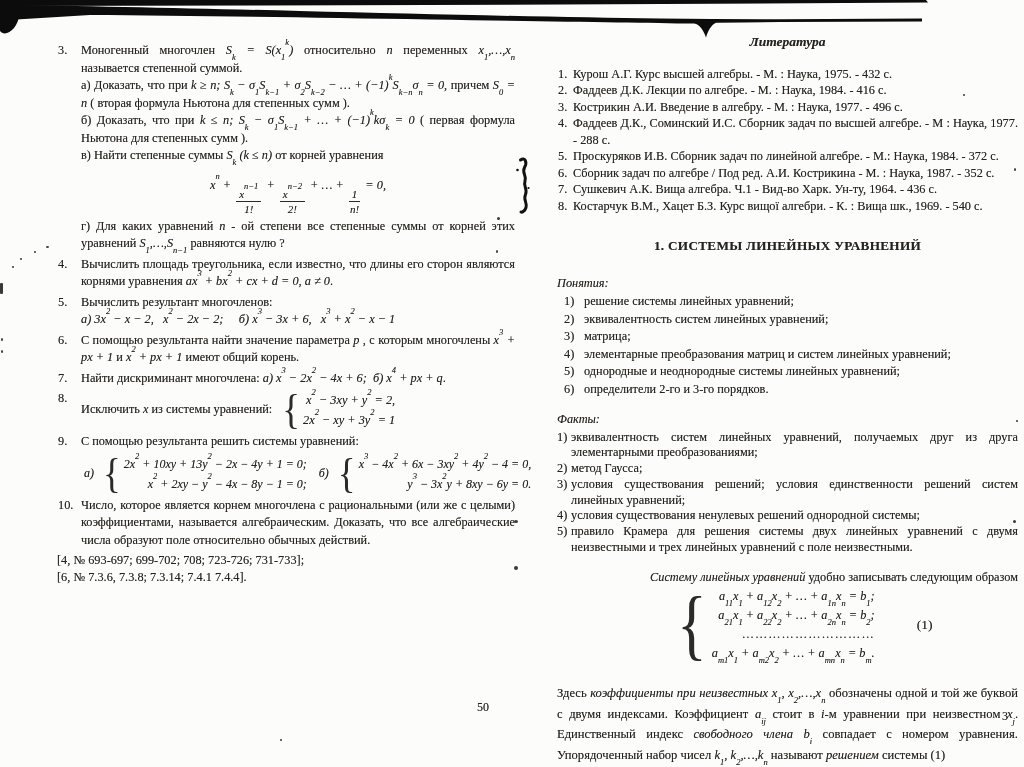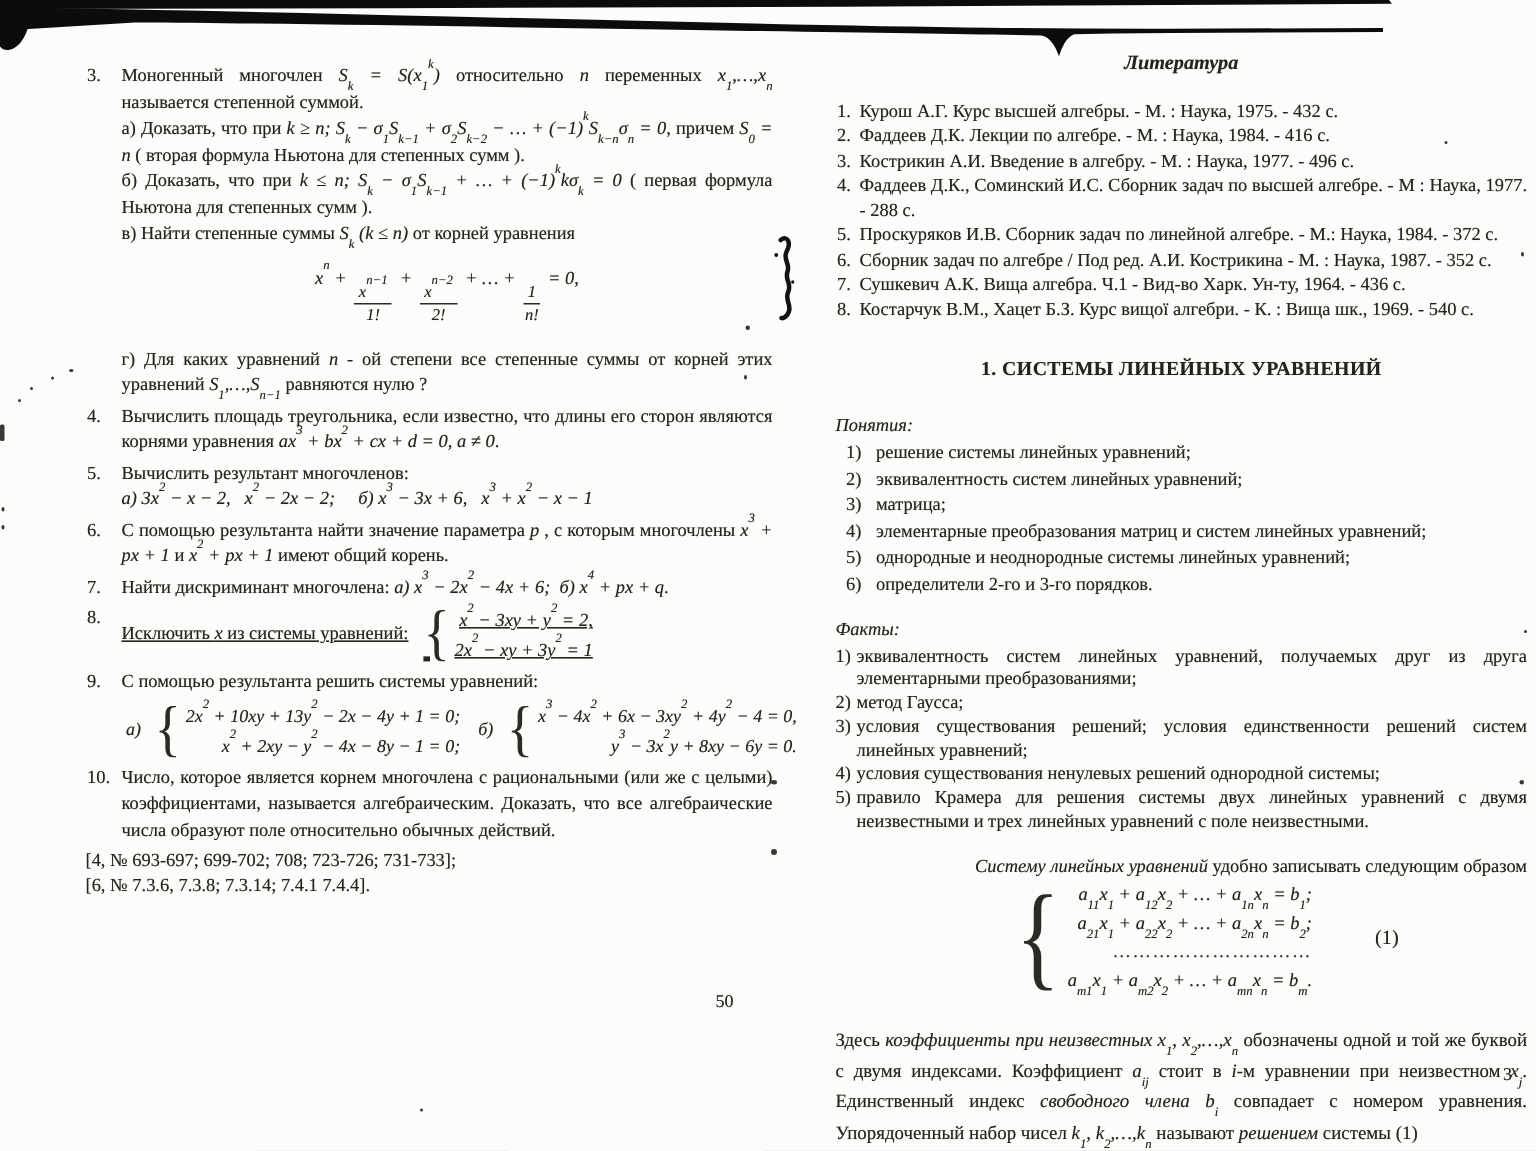--- a/index.html
+++ b/index.html
@@ -13,31 +13,31 @@
   .artifact { position:absolute; left:0; top:0; pointer-events:none; }
 
   
   .lp { position:absolute; left:57px; top:42px; width:458px; font-size:12.3px; line-height:17.5px; text-align:justify; }
   .prob { position:relative; padding-left:24px; margin-bottom:3px; }
   .pnum { position:absolute; left:1px; top:0; }
   .eq { text-align:center; margin:5px 0 3px; line-height:30px; }
   .m { font-style:italic; }
   sup { font-size:8.5px; position:relative; top:-4px; line-height:0; }
   sub { font-size:8.5px; position:relative; top:2.5px; line-height:0; }
-  .frac { display:inline-flex; flex-direction:column; align-items:center; vertical-align:-9px; line-height:1.1; font-size:11px; margin:12px 2px; }
+  .frac { display:inline-flex; flex-direction:column; align-items:center; vertical-align:-9px; line-height:1.1; font-size:11px; margin:0 2px; }
   .frac > span:first-child { border-bottom:1px solid #2a2a26; padding:0 3px 1px; }
   .frac > span:last-child { padding-top:1px; }
 
   .sys { display:inline-flex; align-items:center; }
   .br { font-weight:400; color:#2a2a26; display:inline-block; text-shadow:none; }
   .br2 { font-size:37px; transform:scaleY(1.12); margin-right:3px; }
   .br4 { font-size:62px; transform:scaleY(1.25); margin-right:5px; }
   .rows { display:flex; flex-direction:column; text-align:right; font-style:italic; white-space:nowrap; }
   .rows2 > div { line-height:20px; }
-  .p8row { display:flex; align-items:center; gap:10px; margin:3px 0 2px;text-decoration:underline; }
+  .p8row { display:flex; align-items:center; gap:10px; margin:3px 0 2px; }
   .p9row { display:flex; align-items:center; gap:9px; margin:3px 0 2px; font-size:12px; }
   .p9row .rows { font-size:12px; }
   .slabel { font-style:italic; margin-left:3px; }
   .refs { text-align:left; line-height:17px; }
 
   
   .rp { position:absolute; left:557px; top:34px; width:461px; font-size:12.3px; line-height:16.5px; text-align:justify; }
   .lit-title { text-align:center; font-weight:bold; font-style:italic; font-size:13.5px; margin-bottom:15px; }
   .litem { position:relative; padding-left:16px; }
   .ln { position:absolute; left:1px; }
@@ -49,21 +49,21 @@
   .fitem .cn { position:absolute; left:0; }
   .facts-block { margin-top:13px; }
   .intro-line { margin-top:13px; text-indent:37px; text-align:right; }
   .sys1row { display:flex; align-items:center; margin:2px 0 3px 120px; }
   .rows4 > div { line-height:19px; }
   .dotsrow { font-style:normal !important; letter-spacing:1px; color:#33322e; }
   .eqlabel { margin-left:42px; font-size:13.5px; }
   .closing { margin-top:20px; line-height:20.5px; font-size:12.6px; }
 
   .pn { position:absolute; font-size:12px; }
-  .pn-left { left:477px; top:660px; }
+  .pn-left { left:477px; top:700px; }
   .pn-right { left:1002px; top:709px; }
 
   .speck { position:absolute; background:#3a3935; border-radius:50%; }
 </style>
 </head>
 <body>
 
 <div class="canvas">
 
   <svg class="artifact" width="1024" height="767" viewBox="0 0 1024 767">

